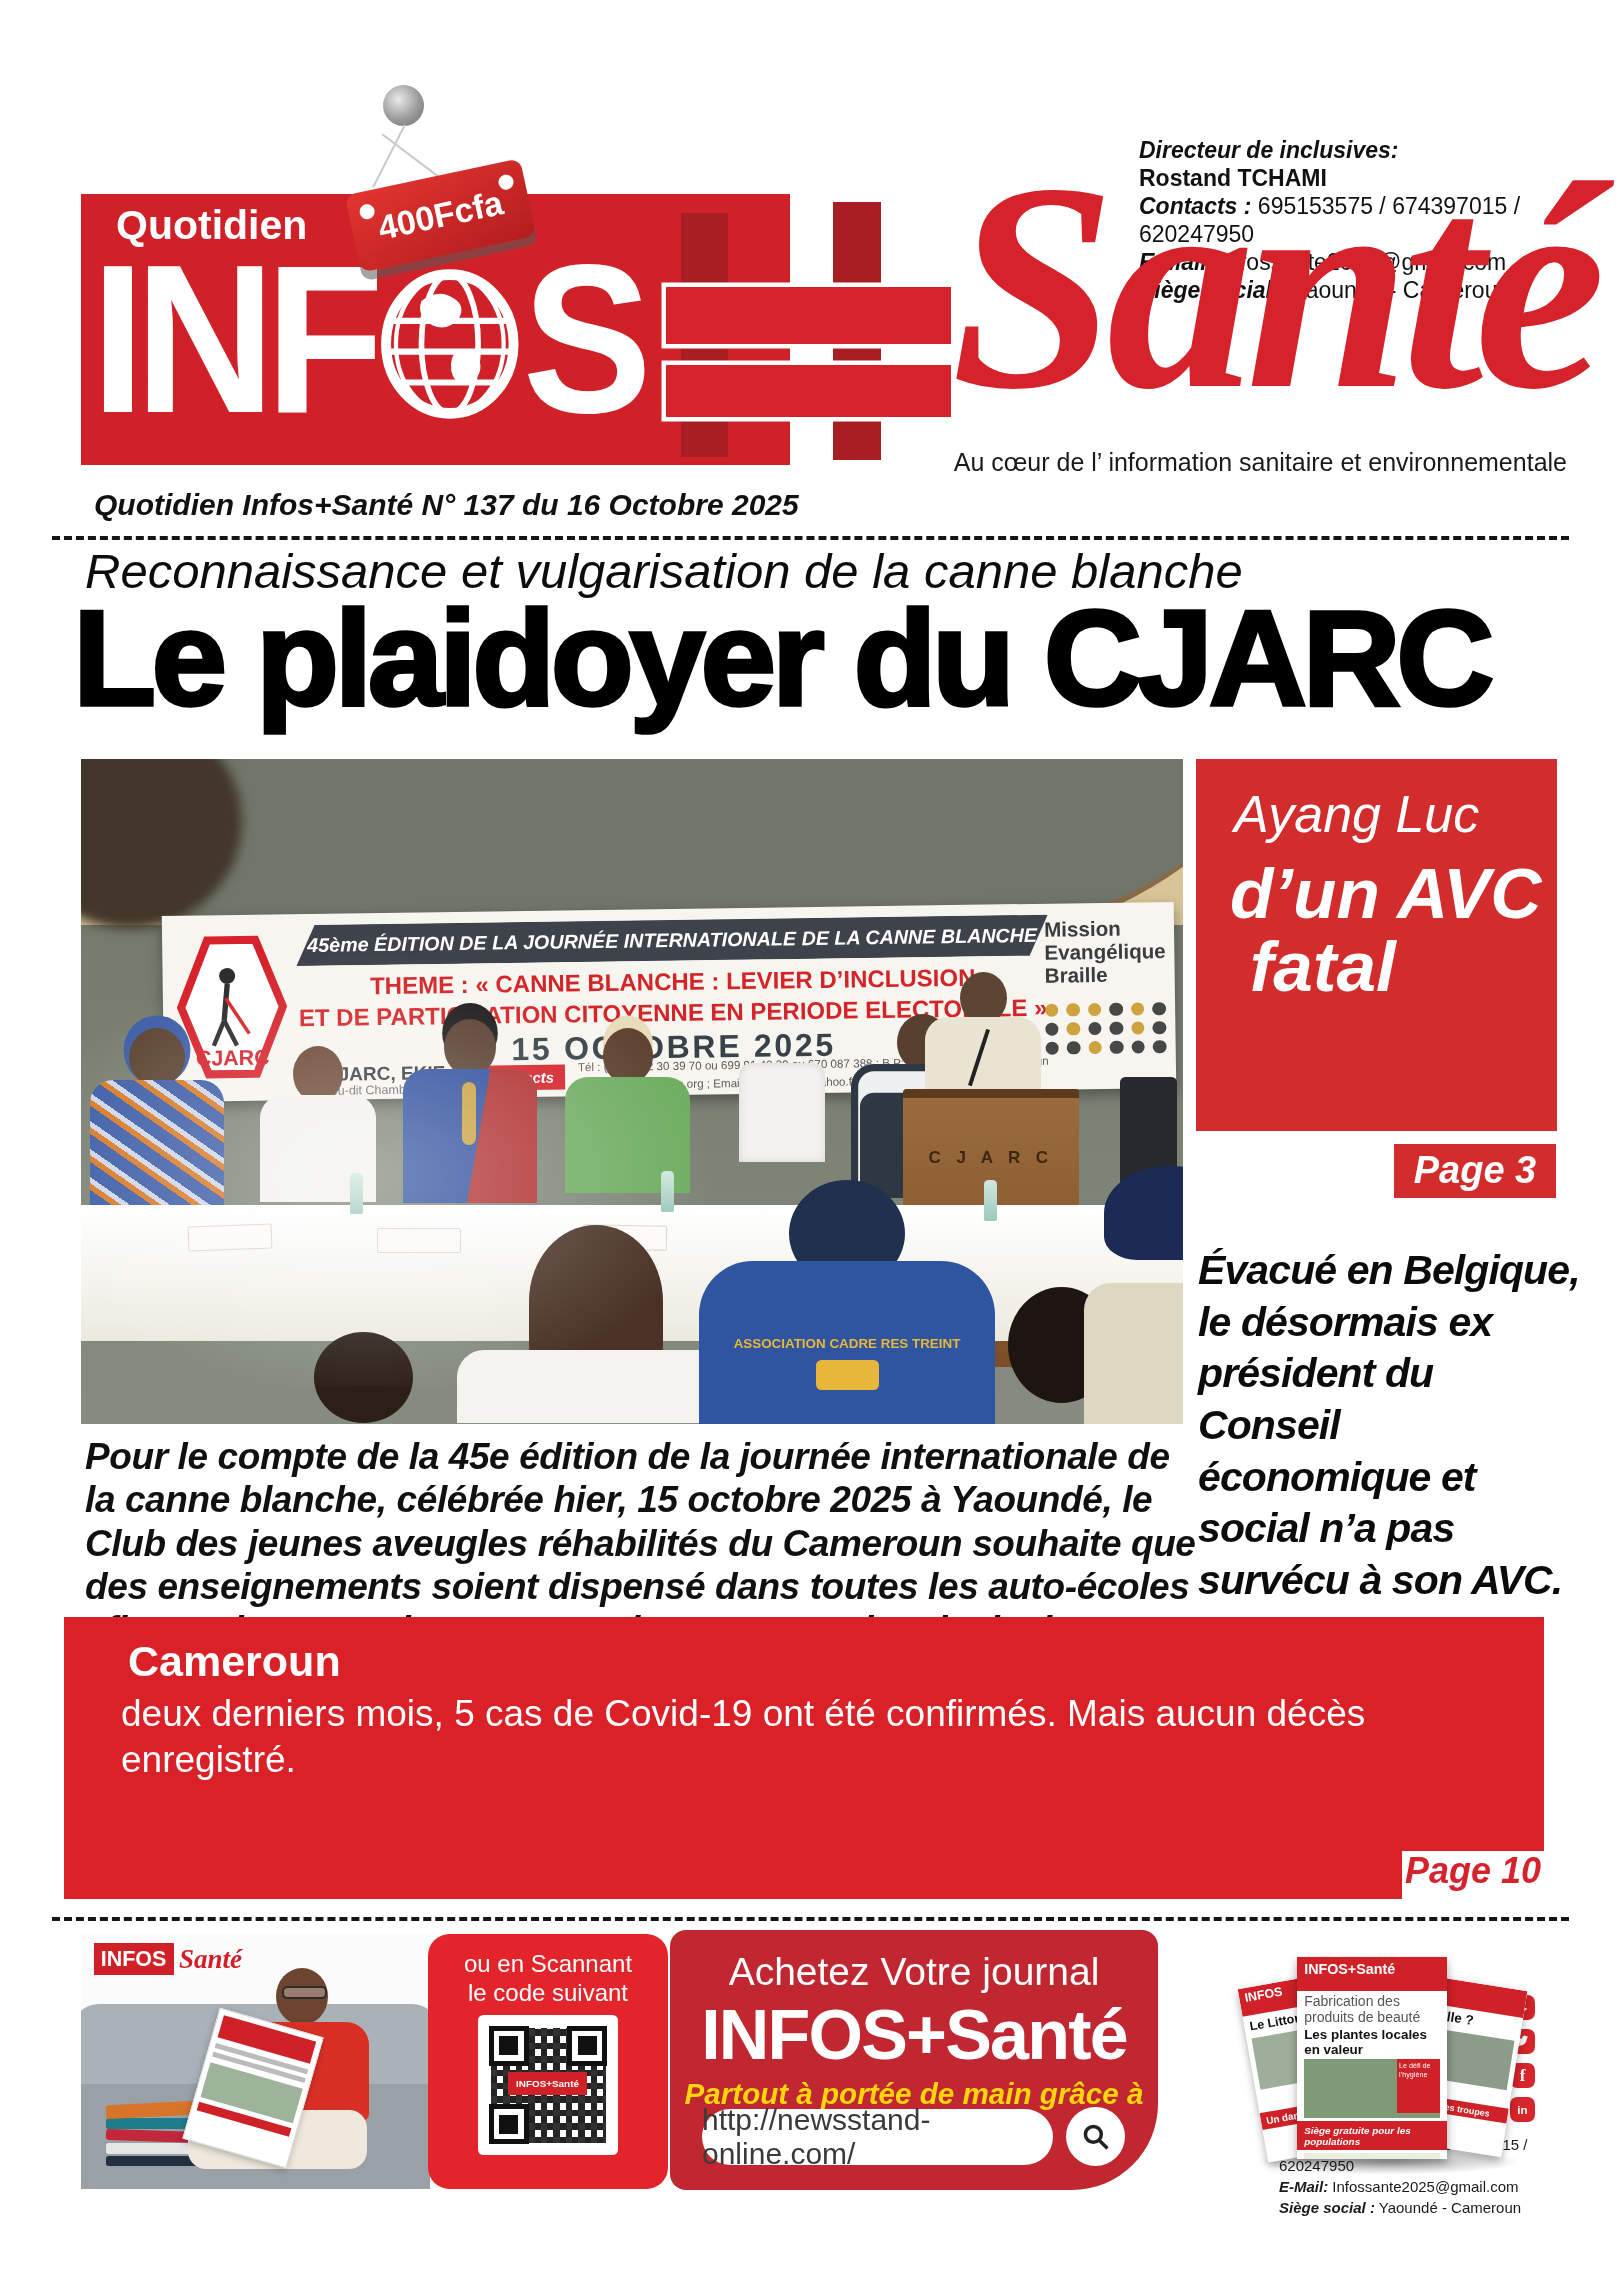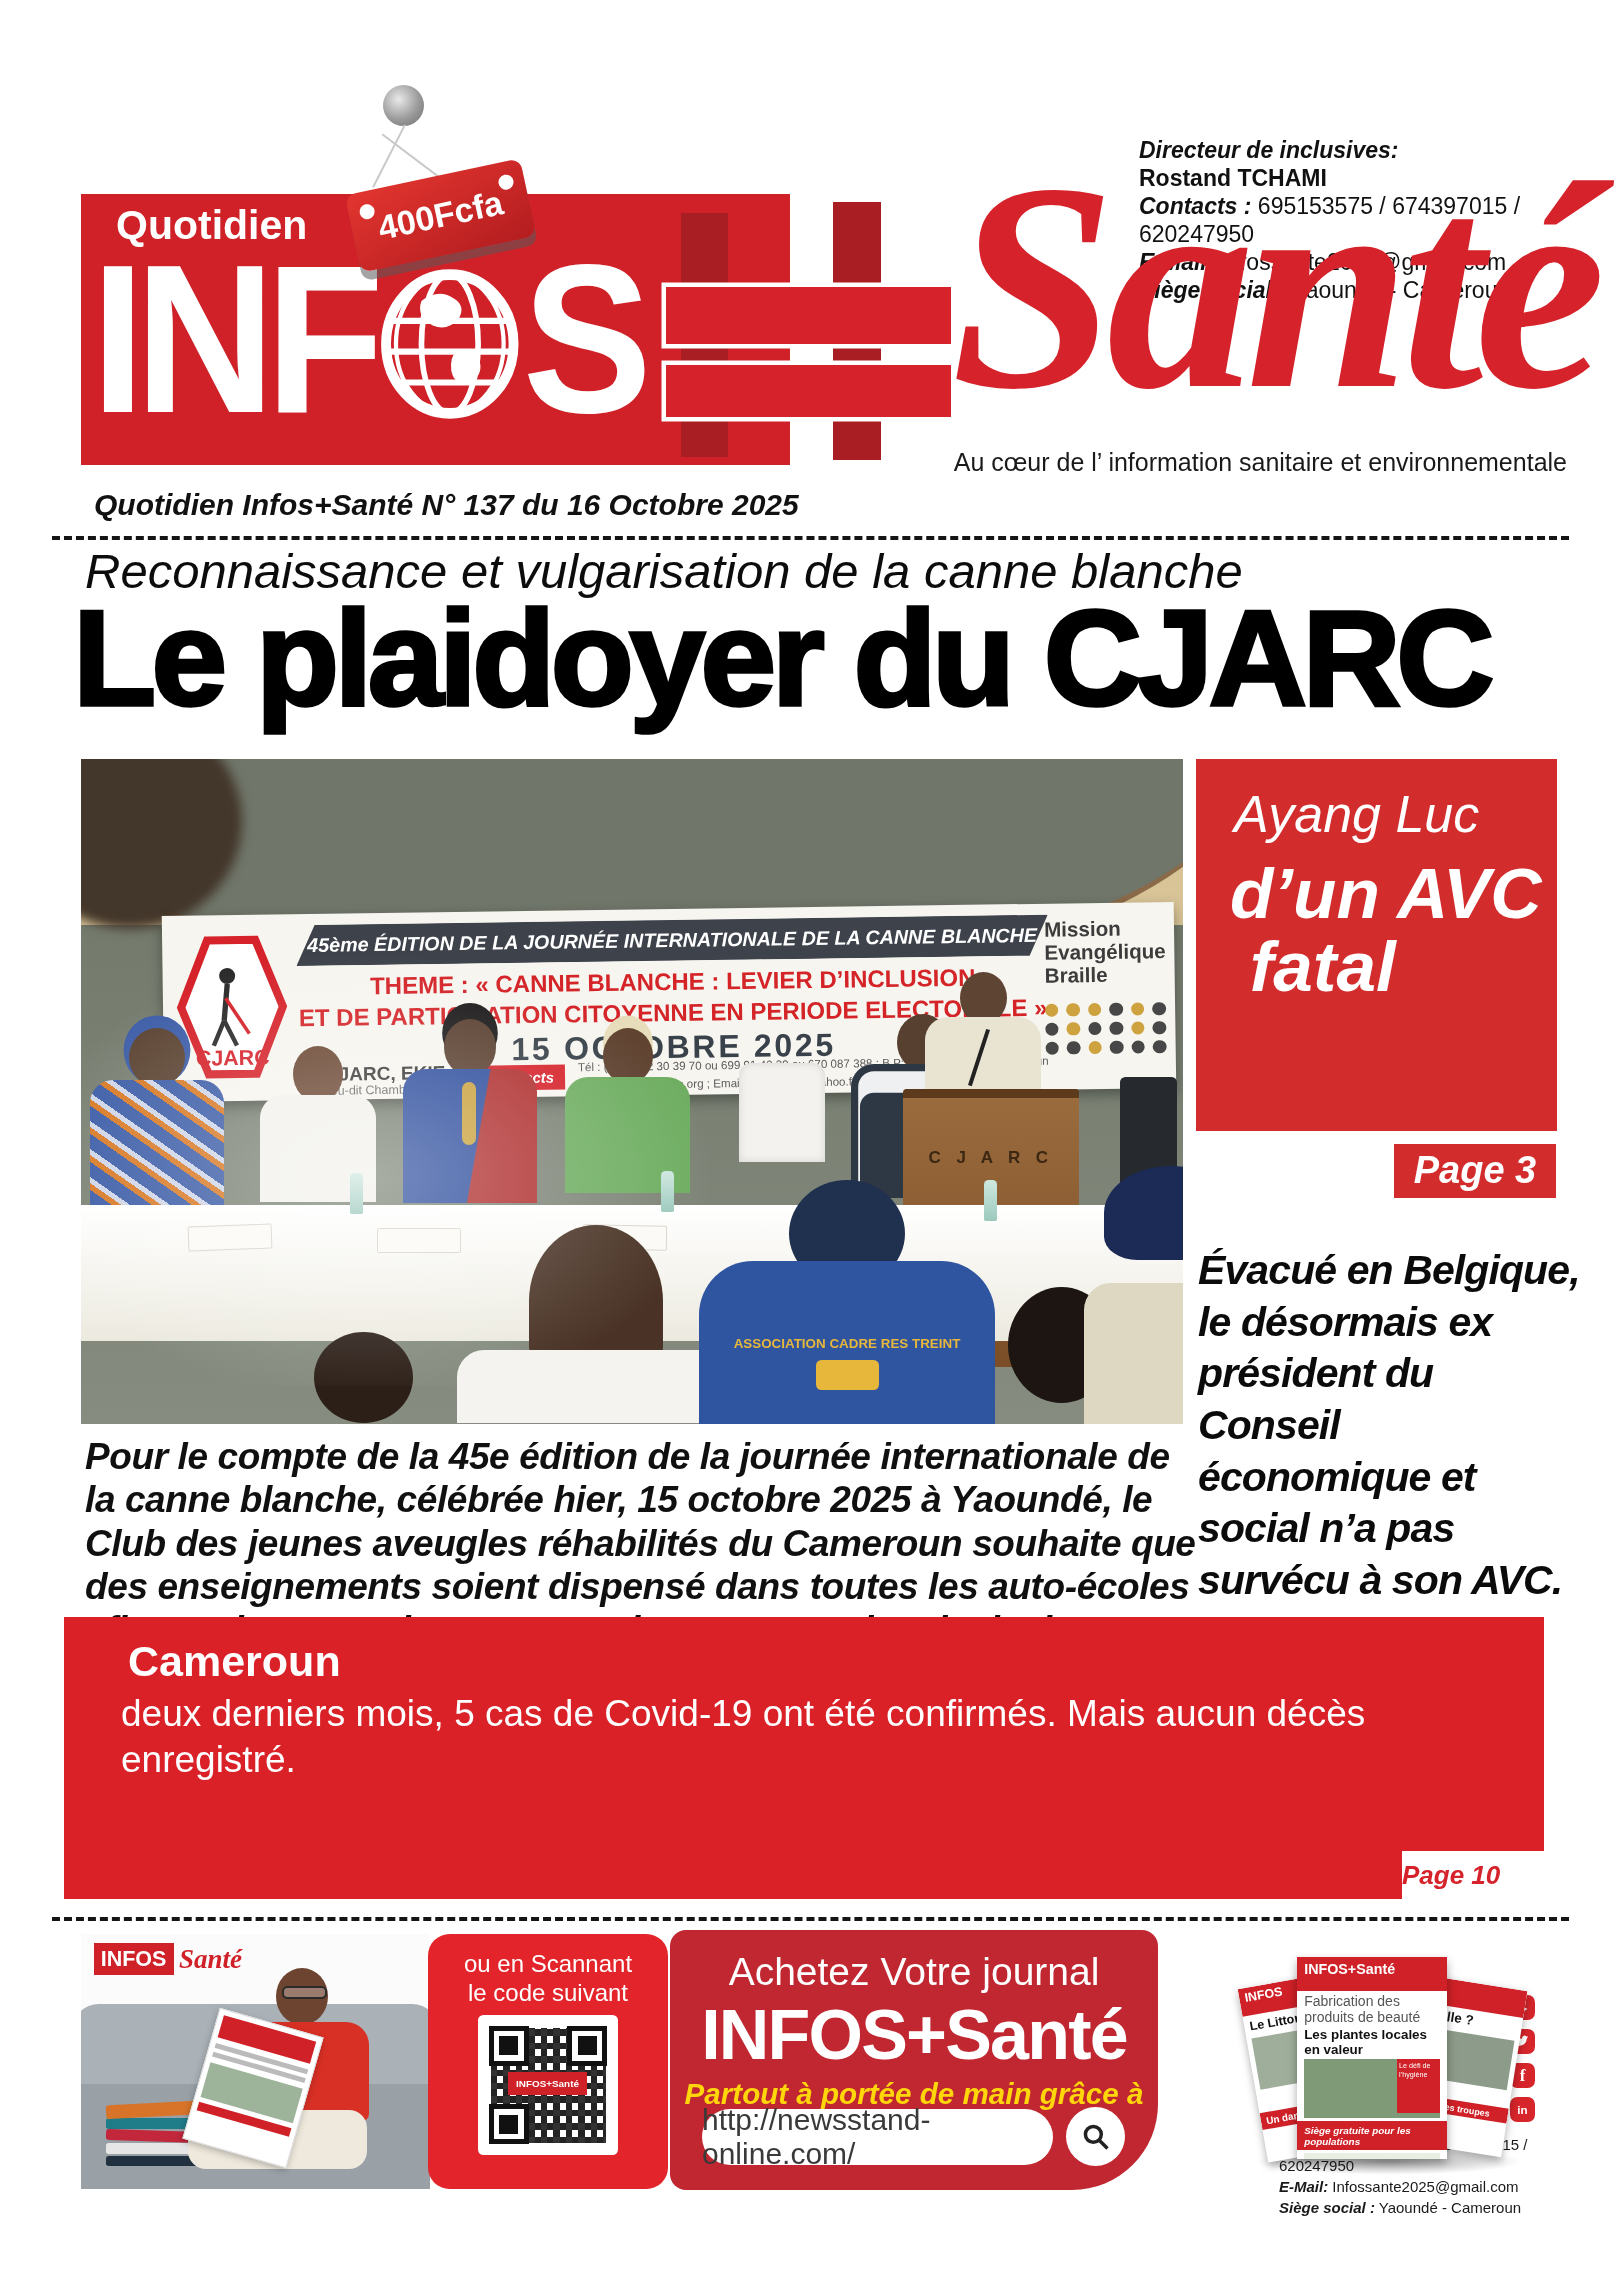--- a/index.html
+++ b/index.html
@@ -245,21 +245,21 @@
 <div class="b bd it" style="left:1198px;top:1245px;width:383px;font-size:41px;line-height:1.26;color:#0b0b0b;letter-spacing:-0.9px">Évacué en Belgique, le désormais ex président du Conseil économique et social n’a pas survécu à son AVC.</div>
 
 <div class="b bd it" style="left:85px;top:1435px;width:1115px;font-size:37px;line-height:1.17;color:#101010;letter-spacing:-0.4px">Pour le compte de la 45e édition de la journée internationale de la canne blanche, célébrée hier, 15 octobre 2025 à Yaoundé, le Club des jeunes aveugles réhabilités du Cameroun souhaite que des enseignements soient dispensé dans toutes les auto-écoles afin que les connaissances sur leur usage soient inclusives.</div>
 
 <div class="b" style="left:64px;top:1617px;width:1480px;height:282px;background:#da2127">
   <div class="w bd" style="margin:19.7px 0 0 64px;font-size:43px">Cameroun</div>
   <div class="w" style="margin:5.4px 0 0 57px;font-size:37px;line-height:1.24">
     <div>deux derniers mois, 5 cas de Covid-19 ont été confirmés. Mais aucun décès enregistré.</div>
   </div>
   <div class="b" style="right:0;bottom:0;width:142px;height:48px;background:#fff">
-    <span class="bd it" style="display:block;text-align:left;font-size:26px;line-height:49px;color:#d6232b">Page 10</span>
+    <span class="bd it" style="display:block;text-align:center;font-size:36px;line-height:40px;color:#d6232b">Page 10</span>
   </div>
 </div>
 <div class="b dashes" style="left:52px;top:1917px;width:1517px"></div>
 
 <div class="b" style="left:81px;top:1934px;width:349px;height:255px;background:#fbfbfb;overflow:hidden">
   <div class="b" style="left:-9px;top:70px;width:367px;height:107px;background:#aab2b8;border-radius:27px"></div>
   <div class="b" style="left:-9px;top:150px;width:367px;height:107px;background:#99a1a7"></div>
   <div class="b" style="left:25px;top:168px;width:125px;height:63px">
     <div style="height:14.3px;background:#d8742a;border-radius:2.7px;transform:rotate(-3deg)"></div>
     <div style="height:10.7px;background:#1f7c89;border-radius:2.7px;margin-top:1.8px"></div>

